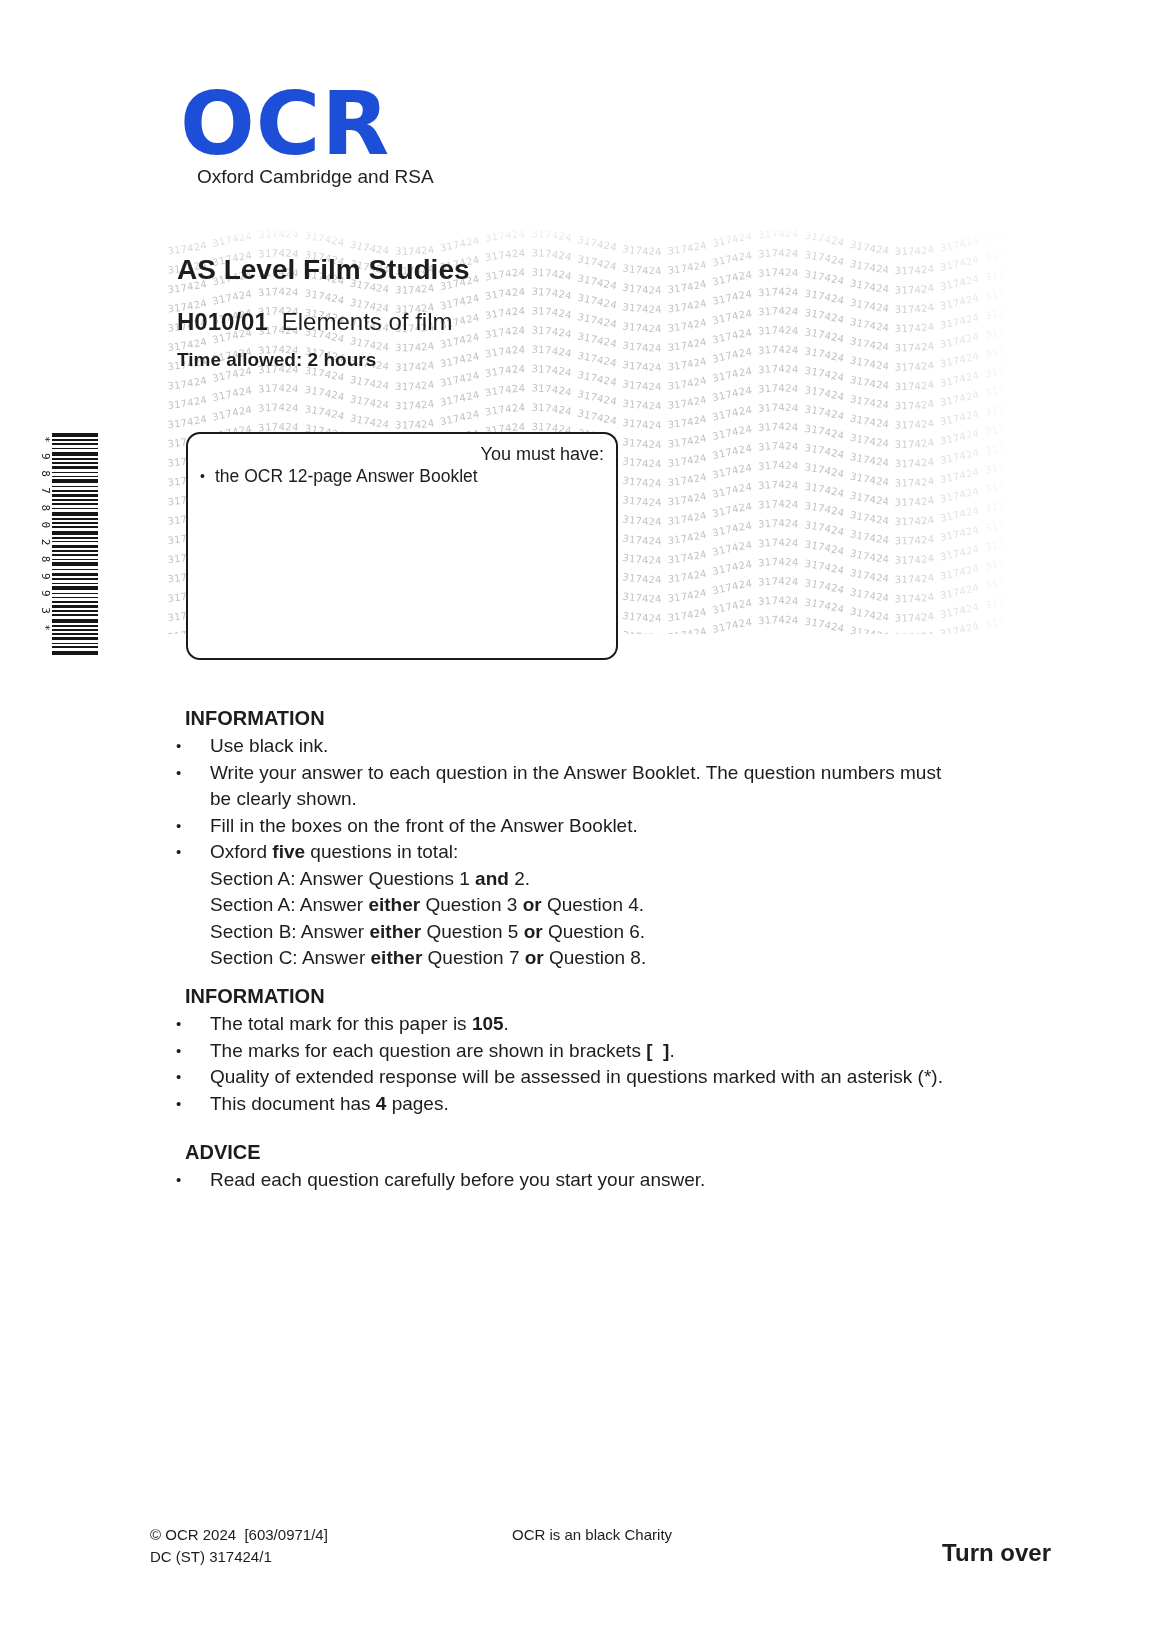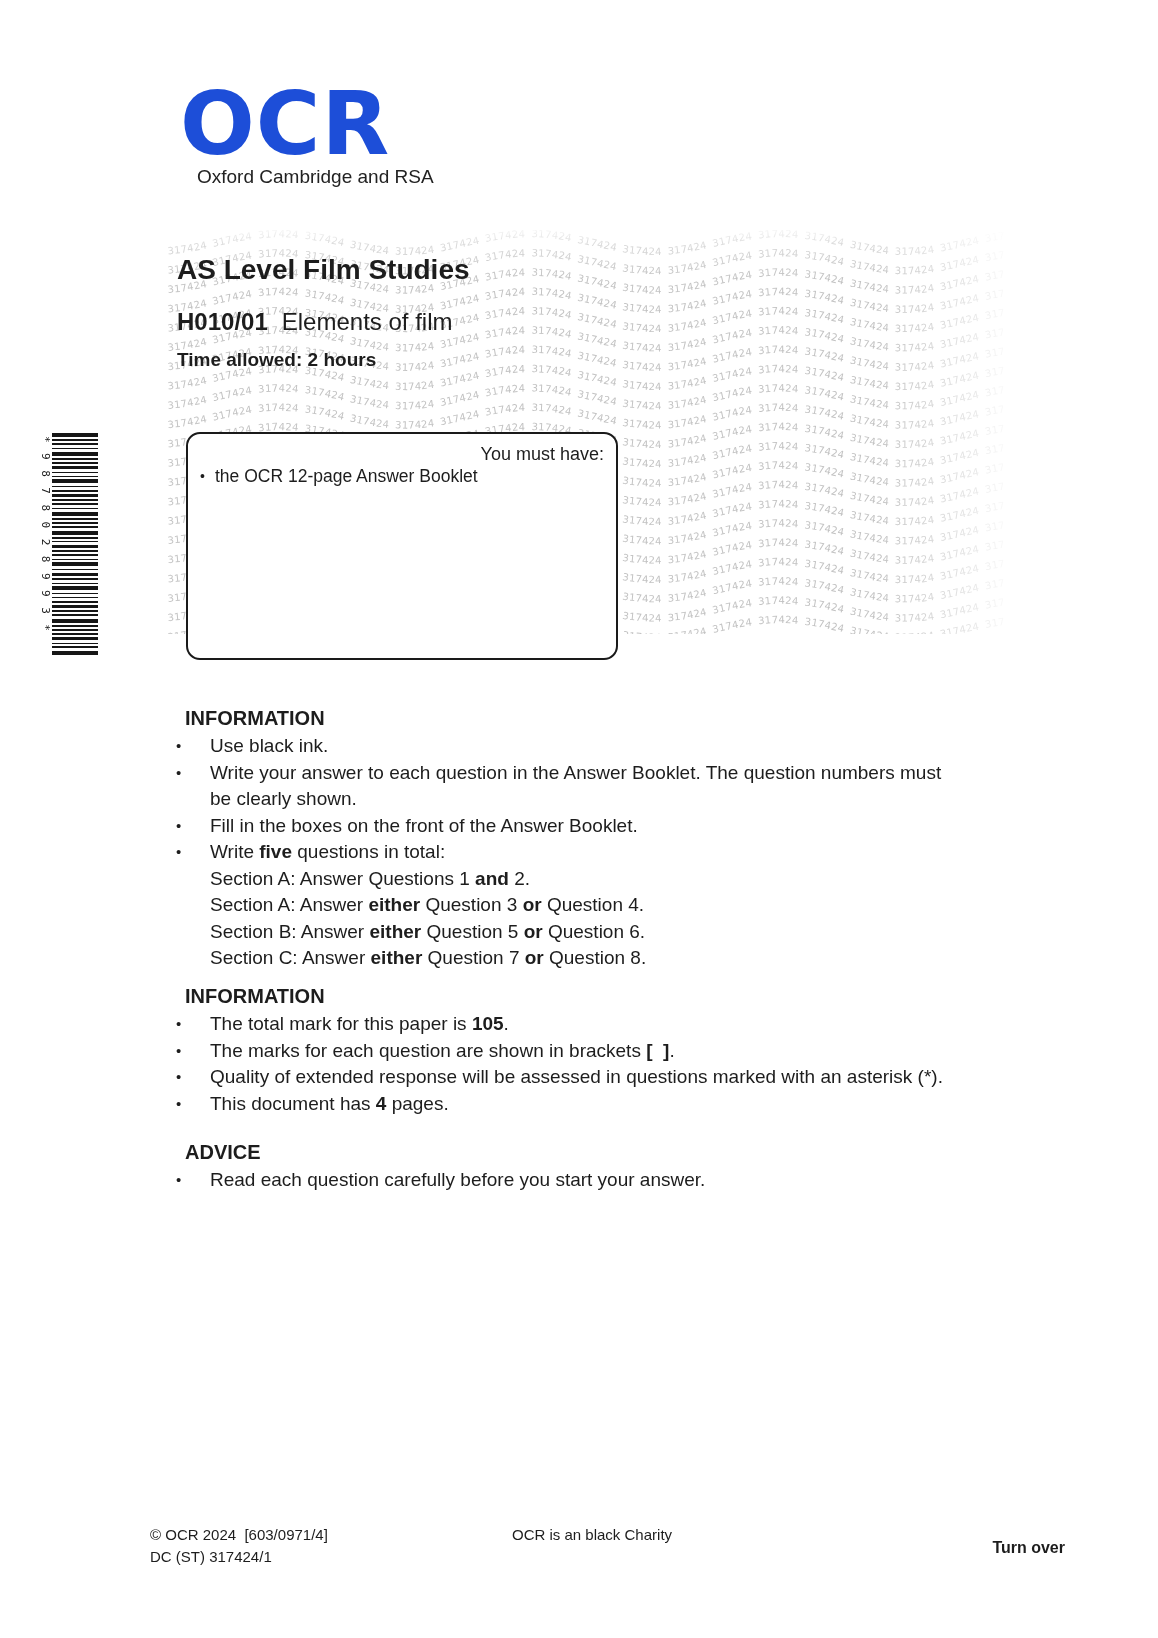--- a/index.html
+++ b/index.html
@@ -58,21 +58,21 @@
   .sec-information{top:984px;}
   .sec-advice{top:1140px;}
   .sec-heading{font-size:20px;font-weight:bold;line-height:24px;margin:0 0 3px 9px;}
   .line{display:flex;font-size:19px;line-height:26.5px;}
   .line .bullet{flex:0 0 34px;font-size:15px;}
   .line .no-bullet{flex:0 0 34px;}
   .line b{font-weight:bold;}
   
   .footer-left{position:absolute;left:150px;top:1524px;z-index:2;font-size:15px;line-height:22px;}
   .footer-center{position:absolute;left:512px;top:1526px;z-index:2;font-size:15px;}
-  .turn-over{position:absolute;right:93px;top:1539px;z-index:2;font-size:16px;font-weight:bold;}
+  .turn-over{position:absolute;right:107px;top:1539px;z-index:2;font-size:24px;font-weight:bold;}
 </style>
 </head>
 <body>
 
 <div class="page">
 
   <div class="watermark">
     <div class="watermark-inner">
       <svg id="watermark-svg" width="846" height="404" xmlns="http://www.w3.org/2000/svg">
           <path id="wmp0" d="M0,24.5 L14,23.0 L28,20.6 L42,17.7 L56,14.5 L70,11.6 L84,9.1 L98,7.6 L112,7.0 L126,7.6 L140,9.1 L154,11.6 L168,14.5 L182,17.7 L196,20.6 L210,23.0 L224,24.5 L238,25.0 L252,24.4 L266,22.7 L280,20.2 L294,17.2 L308,14.1 L322,11.2 L336,8.9 L350,7.4 L364,7.0 L378,7.7 L392,9.4 L406,12.0 L420,15.0 L434,18.1 L448,21.0 L462,23.3 L476,24.7 L490,25.0 L504,24.2 L518,22.4 L532,19.8 L546,16.8 L560,13.7 L574,10.8 L588,8.6 L602,7.3 L616,7.0 L630,7.9 L644,9.8 L658,12.4 L672,15.4 L686,18.6 L700,21.4 L714,23.5 L728,24.8 L742,24.9 L756,24.0 L770,22.1 L784,19.4 L798,16.3 L812,13.2 L826,10.4 L840,8.3" fill="none"></path>
@@ -204,21 +204,21 @@
         <div class="line">
           <span class="no-bullet"></span>
           <span><span>be clearly shown.</span></span>
         </div>
         <div class="line">
           <span class="bullet">•</span>
           <span><span>Fill in the boxes on the front of the Answer Booklet.</span></span>
         </div>
         <div class="line">
           <span class="bullet">•</span>
-          <span><span>Write </span><b>five</b><span> questions in total:</span></span>
+          <span><span>Oxford </span><b>five</b><span> questions in total:</span></span>
         </div>
         <div class="line">
           <span class="no-bullet"></span>
           <span><span>Section A: Answer Questions 1 </span><b>and</b><span> 2.</span></span>
         </div>
         <div class="line">
           <span class="no-bullet"></span>
           <span><span>Section A: Answer </span><b>either</b><span> Question 3 </span><b>or</b><span> Question 4.</span></span>
         </div>
         <div class="line">

